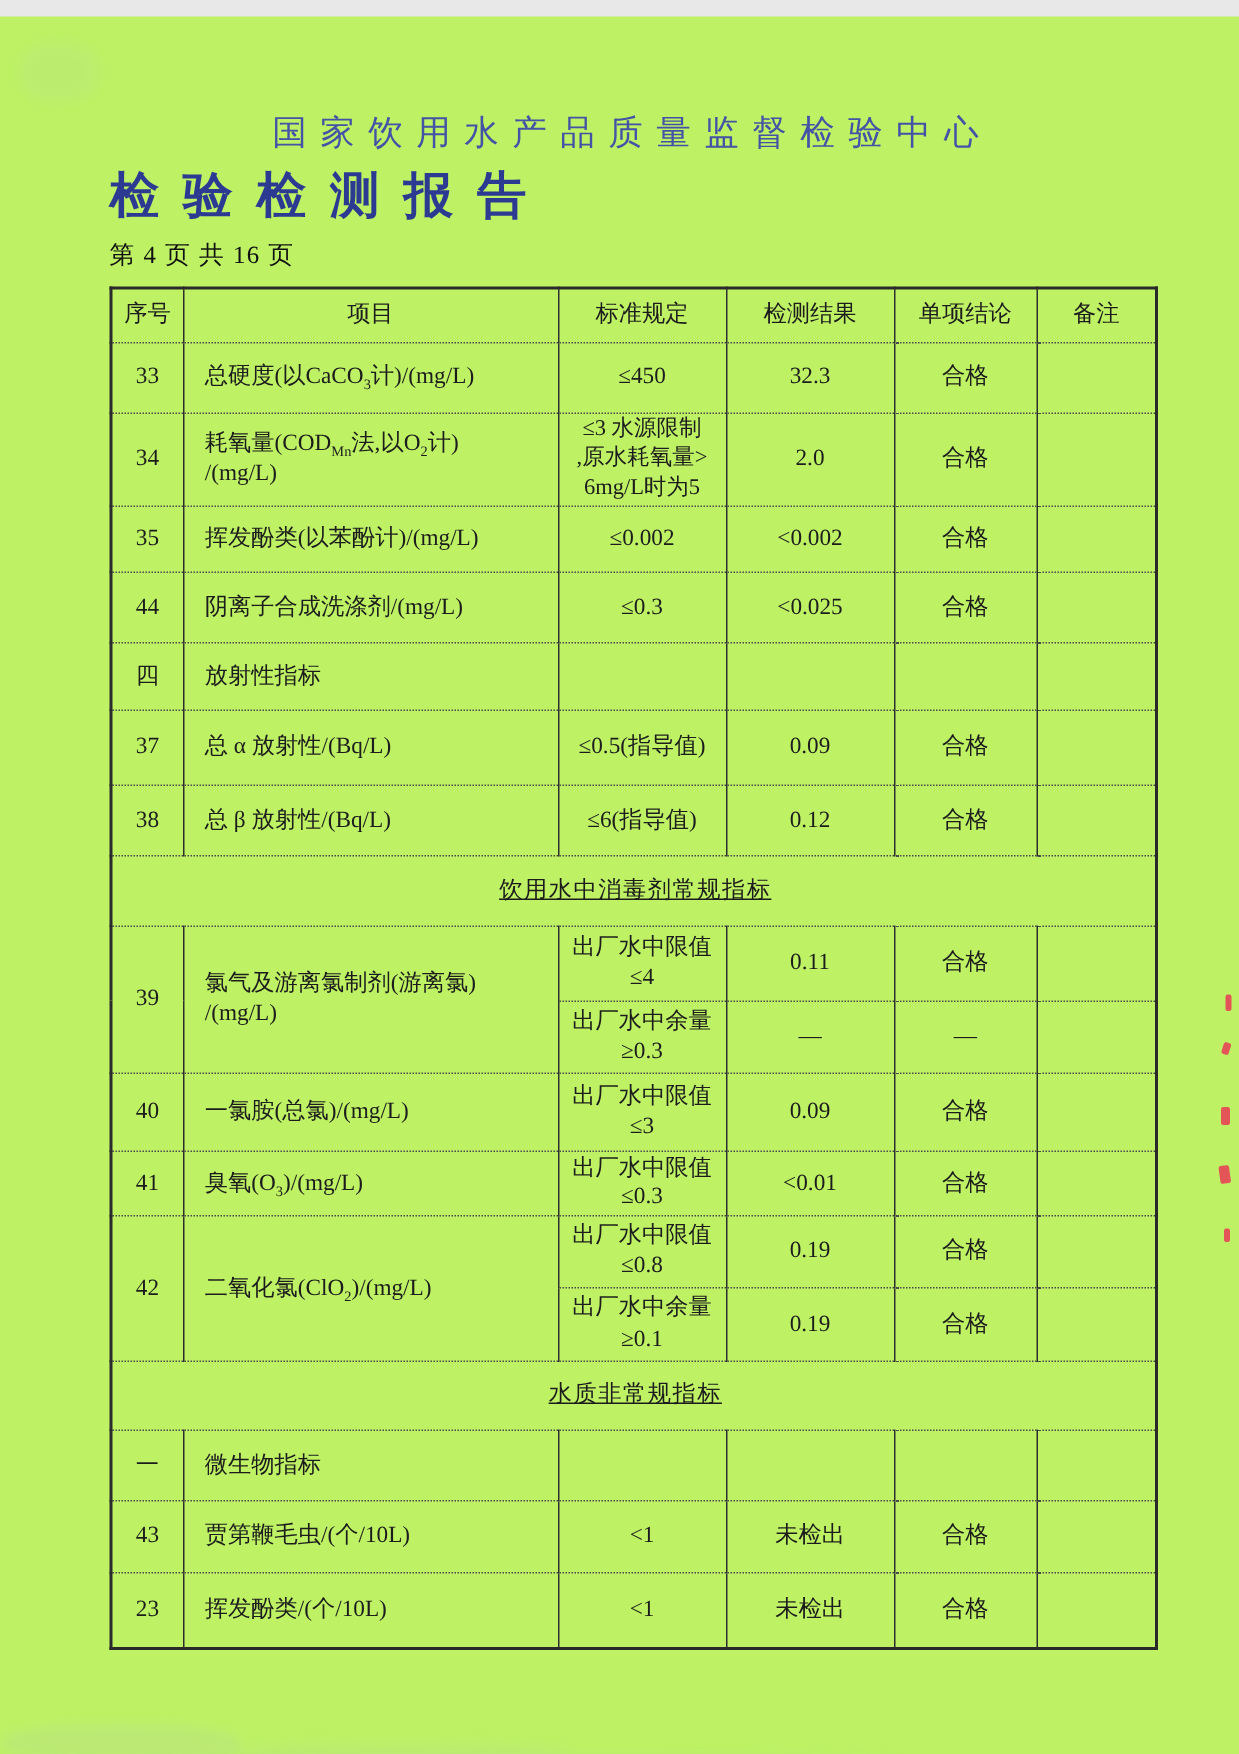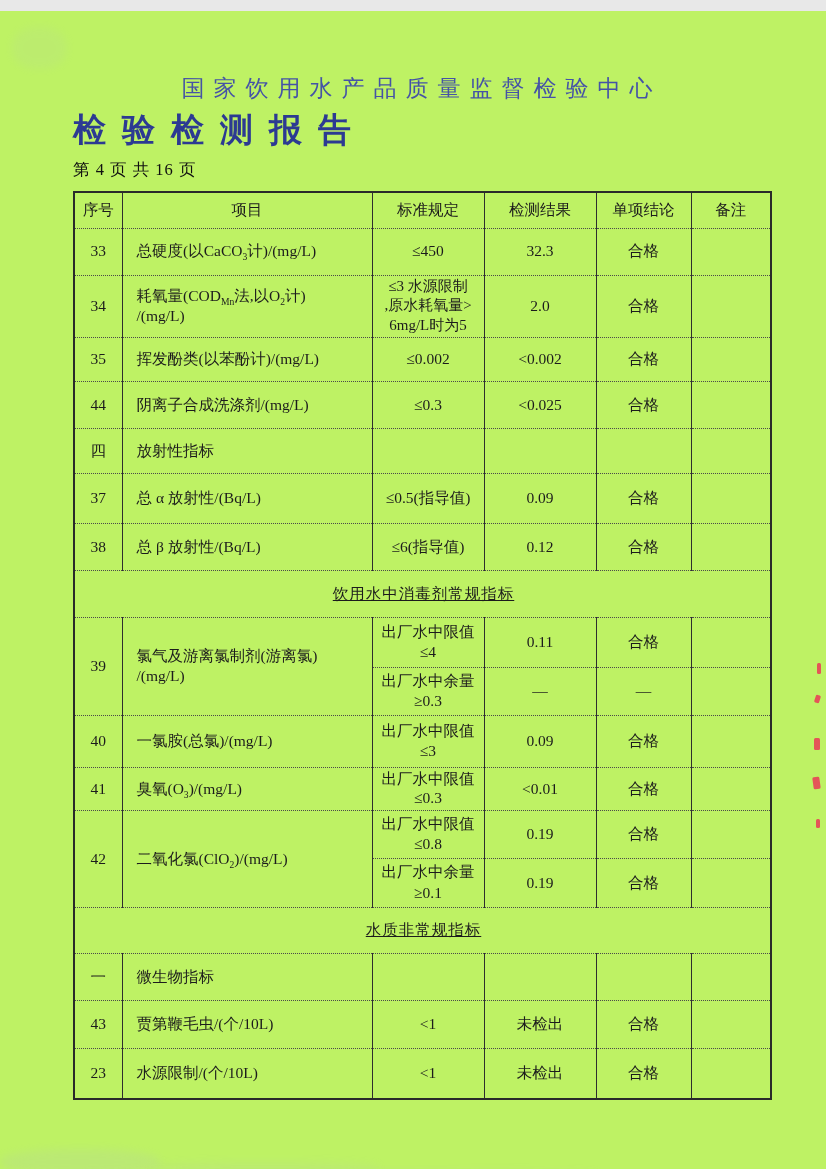--- a/index.html
+++ b/index.html
@@ -236,21 +236,21 @@
         <td>43</td>
         <td class="item">贾第鞭毛虫/(个/10L)</td>
         <td class="std">&lt;1</td>
         <td class="res">未检出</td>
         <td>合格</td>
         <td></td>
       </tr>
 
       <tr style="height:51px">
         <td>23</td>
-        <td class="item">水源限制/(个/10L)</td>
+        <td class="item">挥发酚类/(个/10L)</td>
         <td class="std">&lt;1</td>
         <td class="res">未检出</td>
         <td>合格</td>
         <td></td>
       </tr>
     </tbody>
   </table>
 
   <div class="ink-mark" style="left:817px;top:652px;width:4px;height:11px;"></div>
   <div class="ink-mark" style="left:815px;top:684px;width:5px;height:8px;transform:rotate(18deg);"></div>

